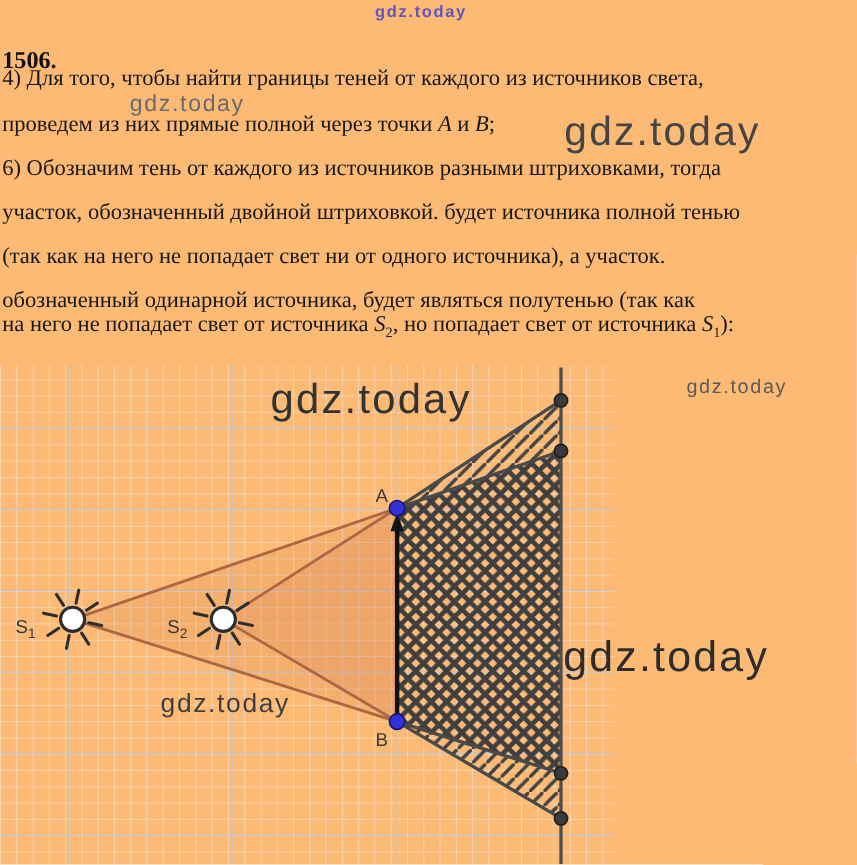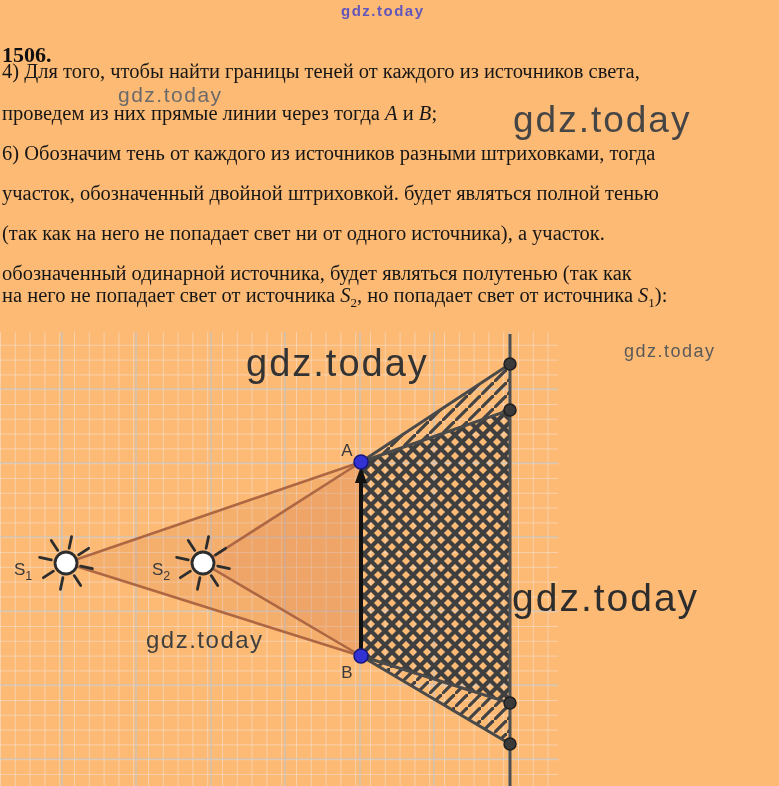--- a/index.html
+++ b/index.html
@@ -26,23 +26,23 @@
 <div class="page">
 
   <div class="wm wm-top">gdz.today</div>
   <div class="wm wm-text-small">gdz.today</div>
   <div class="wm wm-text-big">gdz.today</div>
 
   <div class="heading">1506.</div>
 
   <div>
     <div class="sol-line" style="top:60px">4) Для того, чтобы найти границы теней от каждого из источников света,</div>
-    <div class="sol-line" style="top:102px"><span>проведем из них прямые линии через тогда </span><i>A</i><span> и </span><i>B</i><span>;</span></div>
+    <div class="sol-line" style="top:102px"><span>проведем из них прямые полной через точки </span><i>A</i><span> и </span><i>B</i><span>;</span></div>
     <div class="sol-line" style="top:142px">6) Обозначим тень от каждого из источников разными штриховками, тогда</div>
-    <div class="sol-line" style="top:182px">участок, обозначенный двойной штриховкой. будет являться полной тенью</div>
+    <div class="sol-line" style="top:182px">участок, обозначенный двойной штриховкой. будет источника полной тенью</div>
     <div class="sol-line" style="top:222px">(так как на него не попадает свет ни от одного источника), а участок.</div>
     <div class="sol-line" style="top:262px">обозначенный одинарной источника, будет являться полутенью (так как</div>
     <div class="sol-line" style="top:284px"><span>на него не попадает свет от источника </span><i>S</i><sub>2</sub><span>, но попадает свет от источника </span><i>S</i><sub>1</sub><span>):</span></div>
   </div>
 
   <svg class="diagram" width="779" height="456" viewBox="0 0 779 456">
     <defs>
       <pattern id="minorGrid" width="14.8" height="14.8" patternUnits="userSpaceOnUse">
         <path d="M 14.8 0 H 0 V 14.8" fill="none" stroke="#f1e7e3" stroke-width="1"></path>
       </pattern>

